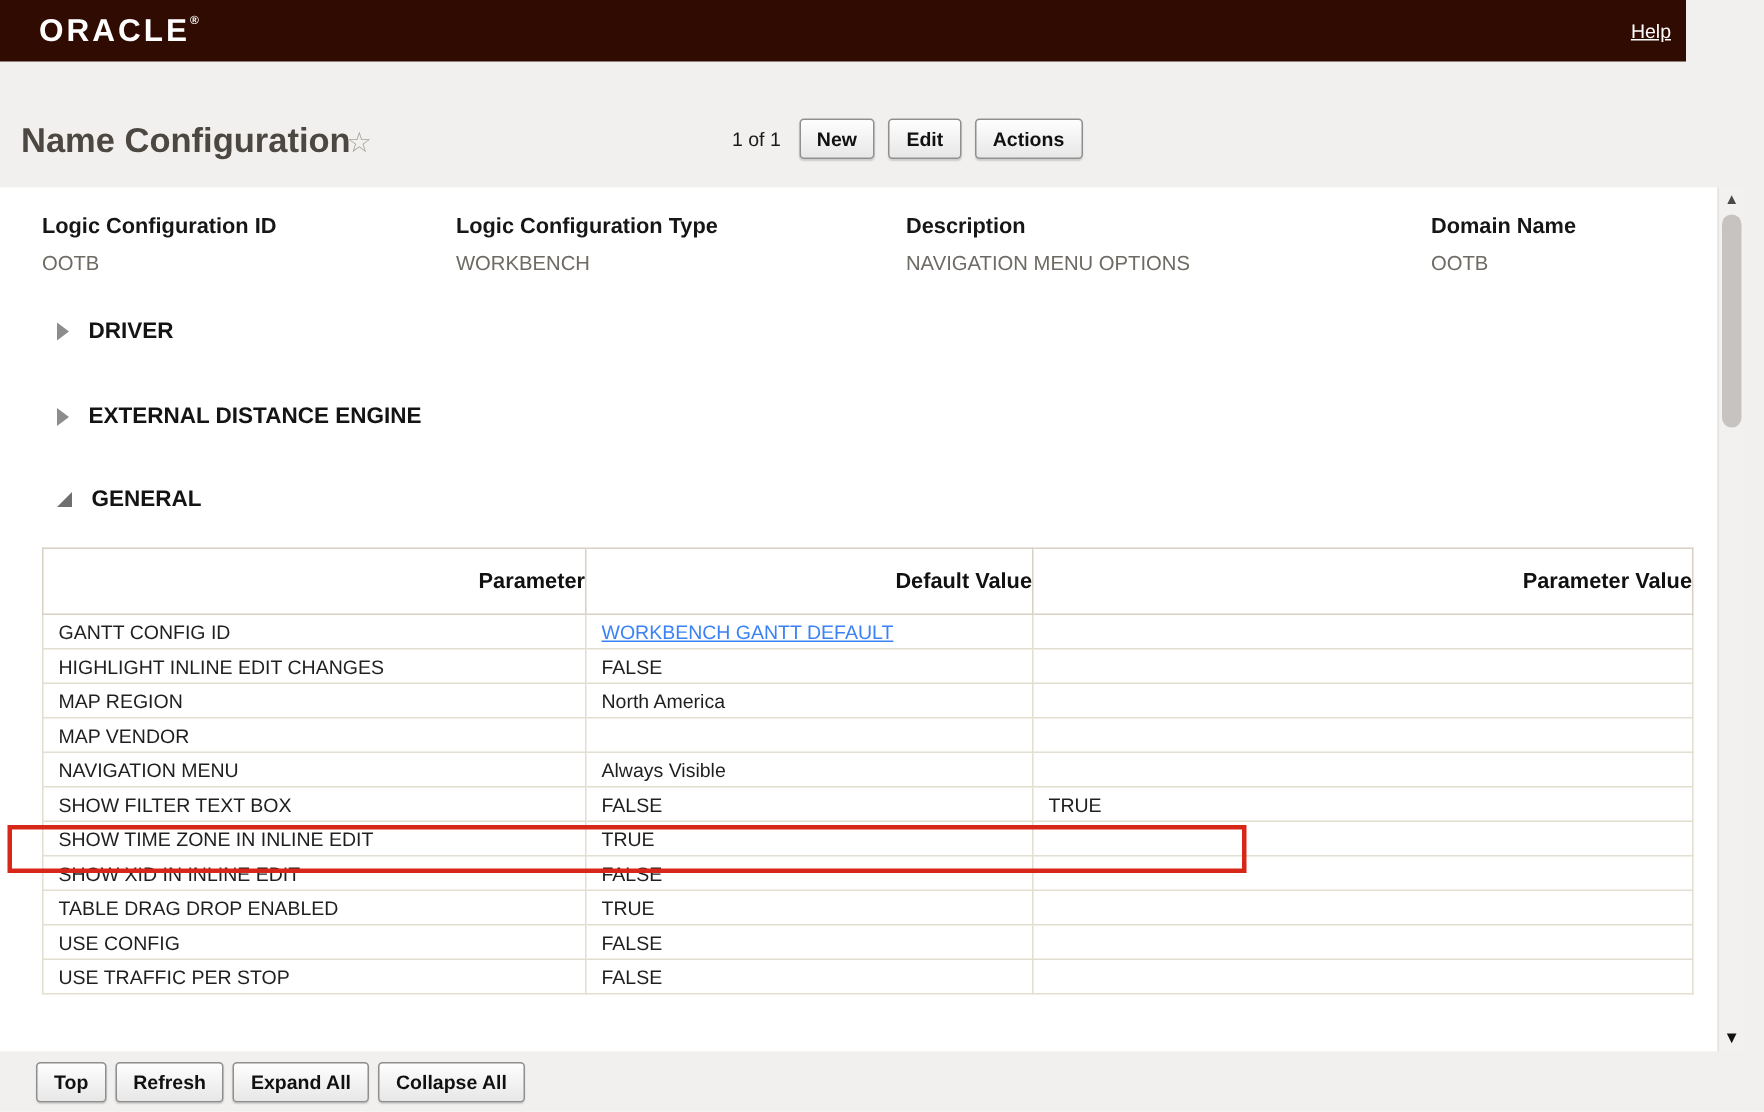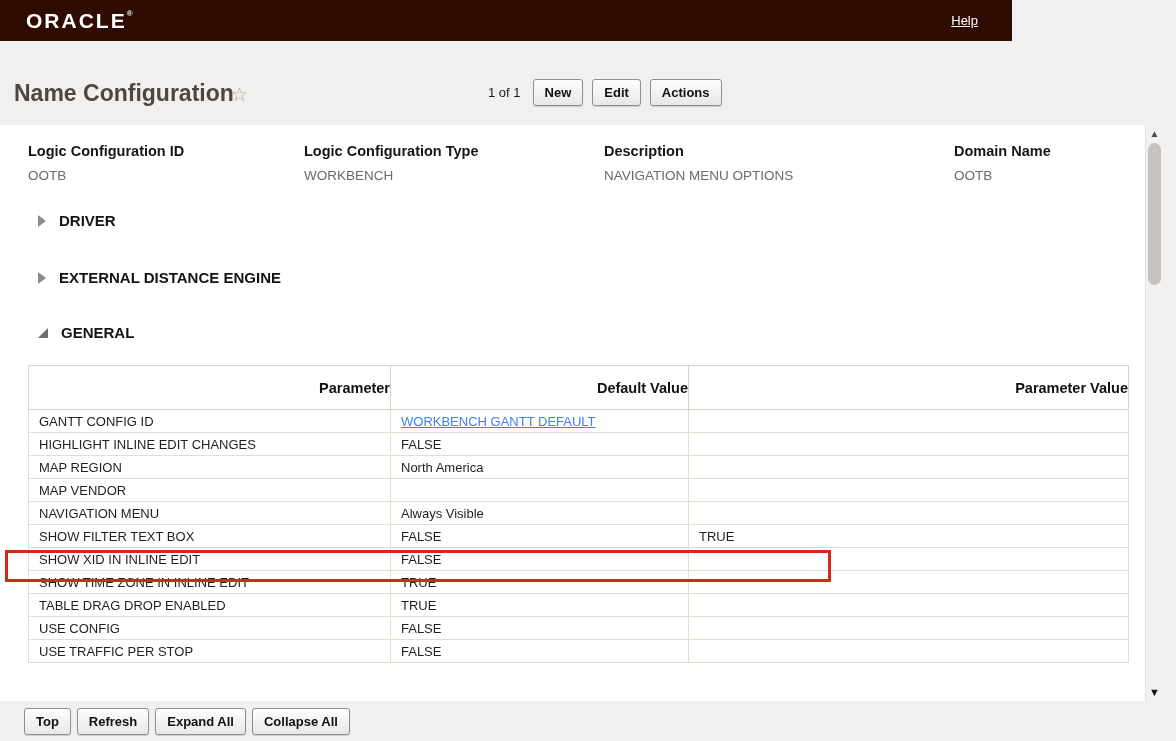--- a/index.html
+++ b/index.html
@@ -5,23 +5,23 @@
   * { box-sizing: border-box; margin: 0; padding: 0; }
   html, body { margin: 0; }
   body {
     width: 1176px; height: 741px; position: relative;
     font-family: "Liberation Sans", sans-serif;
     background: #f1f0ee; overflow: hidden;
   }
 
   
   .topbar {
-    position: absolute; left: 0; top: 0; width: 1012px; height: 41px;
+    position: absolute; left: 0; top: 0; width: 1124px; height: 41px;
     background: #300b01; display: flex; align-items: center;
-    justify-content: space-between; padding: 0 34px 0 26px;
+    justify-content: space-between; padding: 0 10px 0 26px;
   }
   .logo { color: #fff; font-size: 21px; font-weight: bold; letter-spacing: 2px; }
   .logo .reg { font-size: 8px; vertical-align: top; letter-spacing: 0; }
   .help-link { color: #fff; font-size: 13px; text-decoration: underline; cursor: pointer; }
 
   
   .content-bg { position: absolute; left: 0; top: 125px; width: 1145px; height: 576px; background: #fff; }
 
   
   .page-title { position: absolute; left: 14px; top: 80px; font-size: 23px; font-weight: bold; color: #4d4742; }
@@ -177,27 +177,27 @@
       <td>NAVIGATION MENU</td>
       <td>Always Visible</td>
       <td></td>
     </tr>
     <tr>
       <td>SHOW FILTER TEXT BOX</td>
       <td>FALSE</td>
       <td>TRUE</td>
     </tr>
     <tr>
-      <td>SHOW XID IN INLINE EDIT</td>
-      <td>FALSE</td>
-      <td></td>
-    </tr>
-    <tr>
       <td>SHOW TIME ZONE IN INLINE EDIT</td>
       <td>TRUE</td>
+      <td></td>
+    </tr>
+    <tr>
+      <td>SHOW XID IN INLINE EDIT</td>
+      <td>FALSE</td>
       <td></td>
     </tr>
     <tr>
       <td>TABLE DRAG DROP ENABLED</td>
       <td>TRUE</td>
       <td></td>
     </tr>
     <tr>
       <td>USE CONFIG</td>
       <td>FALSE</td>

